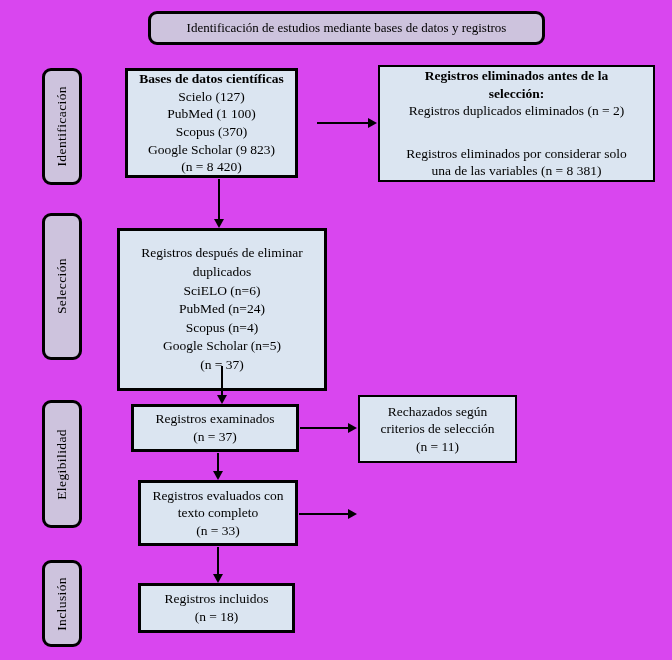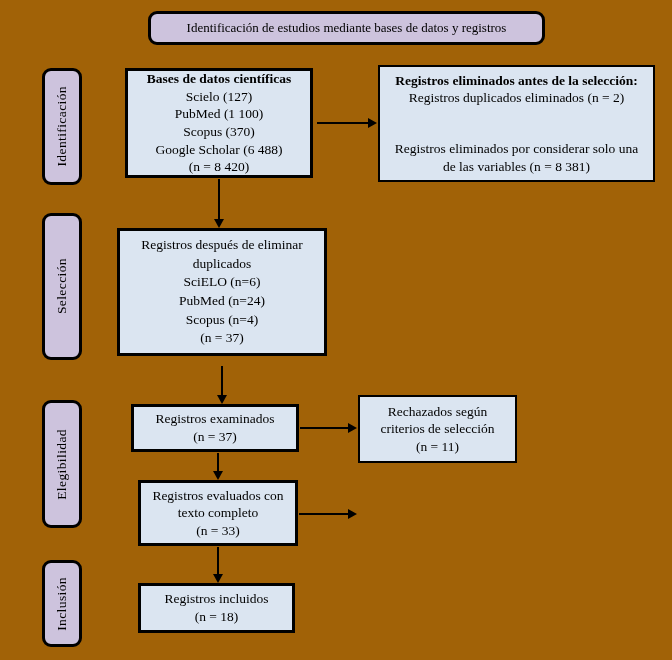--- a/index.html
+++ b/index.html
@@ -1,17 +1,17 @@
 <!DOCTYPE html>
 <html><head>
 <meta charset="utf-8">
 <style>
   html,body{margin:0;padding:0;background:#fff;}
   .canvas{
-    position:relative;width:672px;height:660px;background:#a16207;
+    position:relative;width:672px;height:660px;background:#d946ef;
     font-family:"Liberation Serif","DejaVu Serif",serif;color:#000;overflow:hidden;
   }
   .box{position:absolute;box-sizing:border-box;display:flex;flex-direction:column;
        align-items:center;justify-content:center;text-align:center;}
   .blue{background:var(--blue,#dbe5f1);border:3px solid #000;font-size:13.5px;line-height:1.30;}
   .blue.thin{border-width:2px;}
   .lav{background:var(--lav,#cdc3dd);border:3px solid #000;border-radius:9px;}
   .banner{font-size:13px;line-height:1.15;padding:2px 8px;}
   .stage{writing-mode:vertical-rl;transform:rotate(180deg);font-size:13.5px;letter-spacing:.4px;}
   .bt{font-weight:bold;}
@@ -41,41 +41,42 @@
   <div class="box lav" style="left:42px;top:213px;width:40px;height:147px;">
     <span class="stage">Selección</span>
   </div>
   <div class="box lav" style="left:42px;top:400px;width:40px;height:128px;">
     <span class="stage">Elegibilidad</span>
   </div>
   <div class="box lav" style="left:42px;top:560px;width:40px;height:87px;">
     <span class="stage">Inclusión</span>
   </div>
 
-  <div class="box blue" style="left:125px;top:68px;width:188px;height:110px;">
+  <div class="box blue" style="left:125px;top:68px;width:173px;height:110px;">
     <span class="ln bt">Bases de datos científicas</span>
     <span class="ln">Scielo (127)</span>
     <span class="ln">PubMed (1 100)</span>
     <span class="ln">Scopus (370)</span>
-    <span class="ln">Google Scholar (6 488)</span>
+    <span class="ln">Google Scholar (9 823)</span>
     <span class="ln">(n = 8 420)</span>
   </div>
 
-  <div class="box blue thin" style="left:378px;top:65px;width:277px;height:117px;padding:0 6px;">
+  <div class="box blue thin" style="left:378px;top:65px;width:277px;height:117px;padding:0 18px;">
     <span class="ln bt">Registros eliminados antes de la selección:</span>
     <span class="ln">Registros duplicados eliminados (n = 2)</span>
     <span class="gap"></span>
     <span class="ln" style="max-width:252px;margin-top:16px;">Registros eliminados por considerar solo una de las variables (n = 8 381)</span>
   </div>
 
-  <div class="box blue" style="left:117px;top:228px;width:210px;height:128px;line-height:1.38;">
+  <div class="box blue" style="left:117px;top:228px;width:210px;height:163px;line-height:1.38;">
     <span class="ln" style="max-width:190px;">Registros después de eliminar duplicados</span>
     <span class="ln">SciELO (n=6)</span>
     <span class="ln">PubMed (n=24)</span>
     <span class="ln">Scopus (n=4)</span>
+    <span class="ln">Google Scholar (n=5)</span>
     <span class="ln">(n = 37)</span>
   </div>
 
   <div class="box blue" style="left:131px;top:404px;width:168px;height:48px;">
     <span class="ln">Registros examinados</span>
     <span class="ln">(n = 37)</span>
   </div>
 
   <div class="box blue thin" style="left:358px;top:395px;width:159px;height:68px;">
     <span class="ln" style="max-width:145px;">Rechazados según criterios de selección</span>

